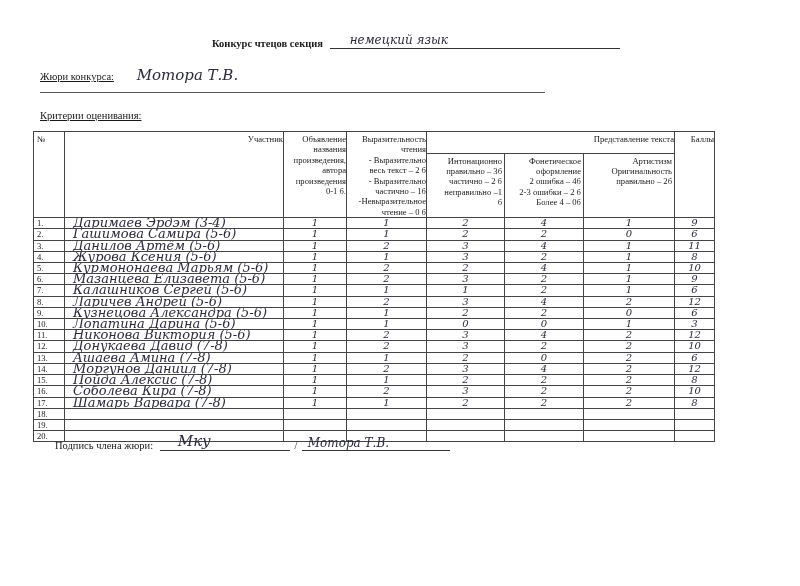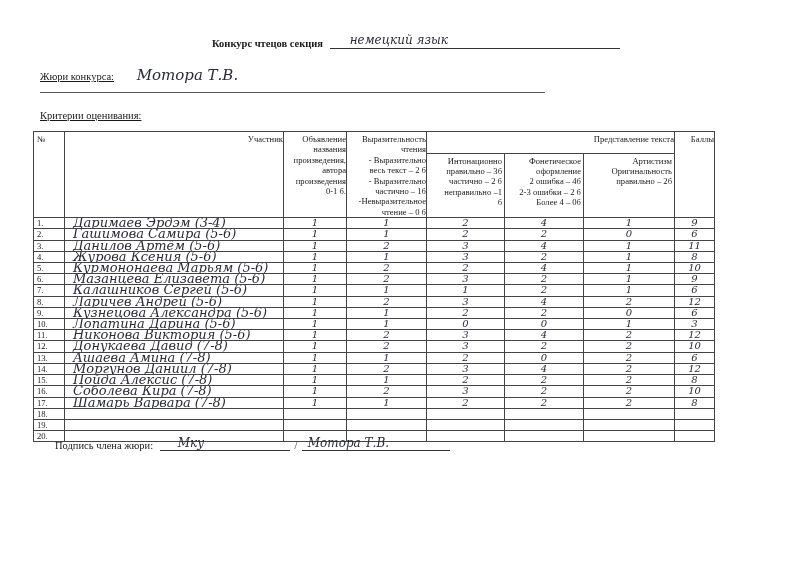--- a/index.html
+++ b/index.html
@@ -37,21 +37,21 @@
     .c-e { width: 82px; }
     .c-f { width: 39px; }
     tr.row td { height: 10.2px; line-height: 10.2px; vertical-align: middle; }
     td.num { padding-left: 3px !important; font-size: 8.6px; }
     td.name { padding-left: 8px !important; font-size: 13px; white-space: nowrap; overflow: hidden; }
     td.score { text-align: center; font-size: 10px; }
     .art-hdr { text-align: center; padding-left: 6px !important; }
 
     .sign { left: 55px; top: 426px; font-size: 10.5px; white-space: nowrap; margin-top: 12px; }
     .sign .fill1 { display: inline-block; width: 130px; border-bottom: 1px solid #333; height: 12px; position: relative; vertical-align: bottom; margin-left: 4px; }
-    .sign .fill1 span { position: absolute; left: 18px; bottom: 0; font-size: 12px; }
+    .sign .fill1 span { position: absolute; left: 18px; bottom: 0; font-size: 15px; }
     .sign .slash { font-size: 10px; margin: 0 2px; }
     .sign .fill2 { display: inline-block; width: 148px; border-bottom: 1px solid #333; height: 12px; position: relative; vertical-align: bottom; }
     .sign .fill2 span { position: absolute; left: 6px; bottom: 0; font-size: 12px; }
   </style>
 </head>
 <body>
 
 <div class="abs title-line">
   <span>Конкурс чтецов секция</span>
   <span class="fill"><span class="hand">немецкий язык</span></span>

